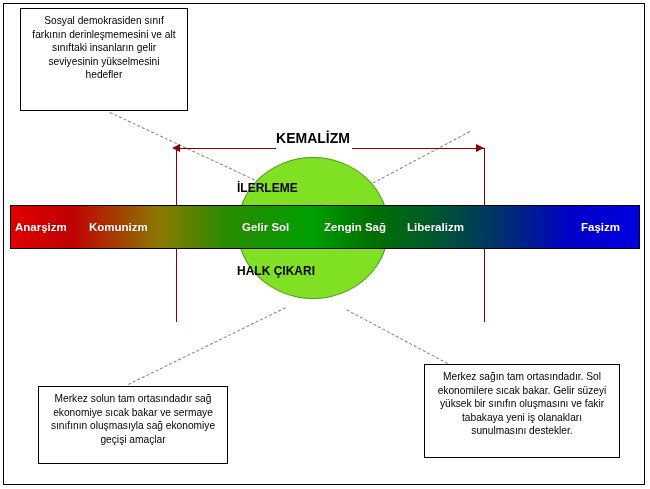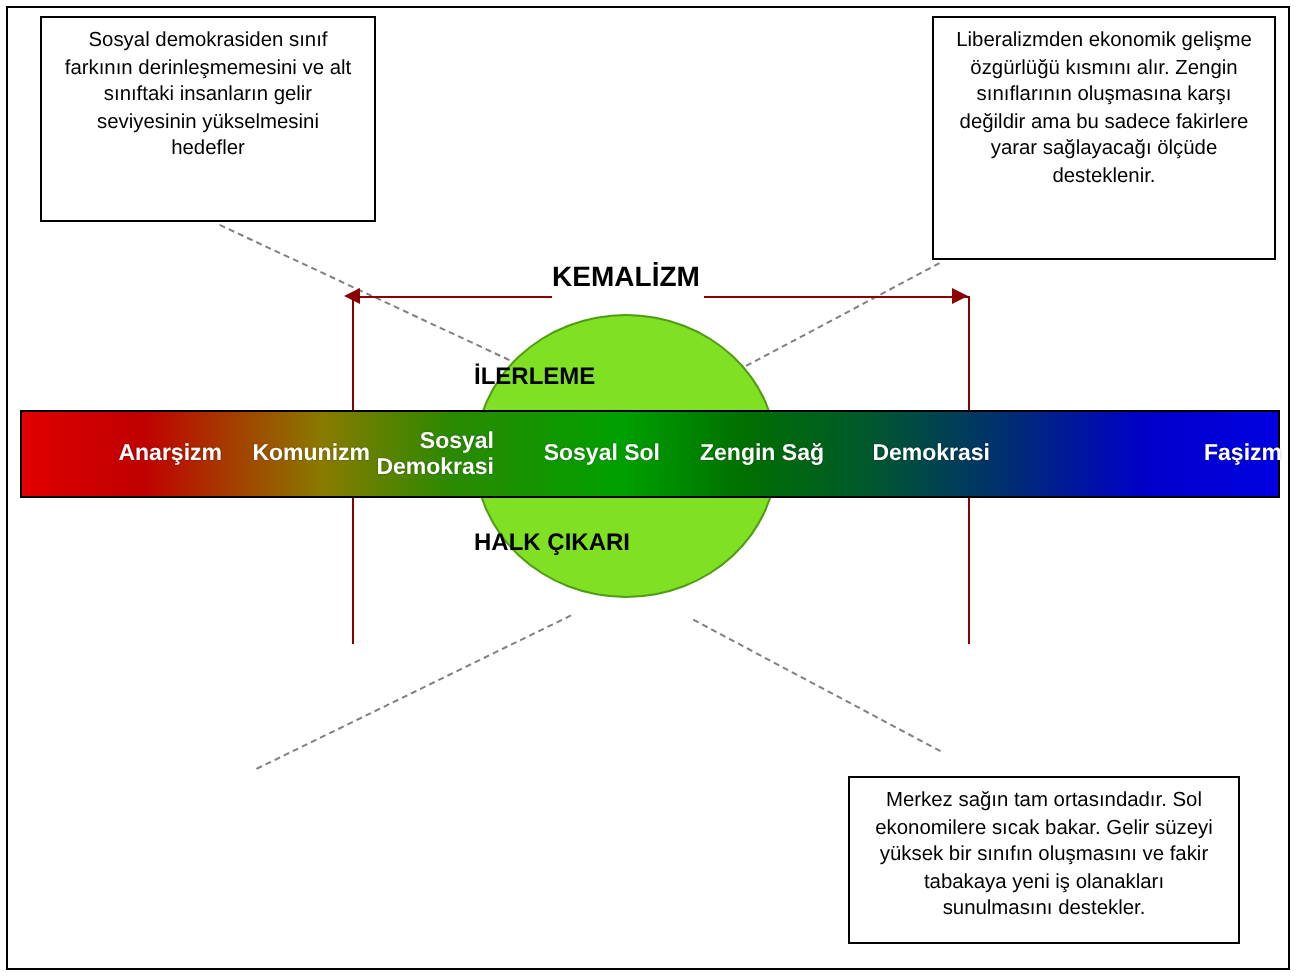--- a/index.html
+++ b/index.html
@@ -44,21 +44,21 @@
       #005a2a 420px,
       #00306e 490px,
       #0000c8 560px,
       #0000e0 628px);
   }
   .seg-label {
     position: absolute;
     color: #ffffff;
     font-size: 11.5px;
     font-weight: bold;
-    text-align: right;
+    text-align: left;
     white-space: nowrap;
     letter-spacing: 0px;
     text-shadow: 0 0 1px rgba(0,0,0,0.35);
   }
   .seg-label.two-line {
     line-height: 13px;
   }
 
   
   .circle {
@@ -144,21 +144,21 @@
     box-sizing: border-box;
     padding: 5px 10px;
     font-size: 10.2px;
     line-height: 13.5px;
     color: #000000;
     text-align: center;
   }
   .callout.tl { left: 20px;  top: 8px;   width: 168px; height: 103px; }
   .callout.tr { left: 466px; top: 8px;   width: 172px; height: 122px; }
   .callout.bl { left: 38px;  top: 386px; width: 190px; height: 78px; }
-  .callout.br { left: 424px; top: 388px; width: 196px; height: 84px; }
+  .callout.br { left: 424px; top: 364px; width: 196px; height: 94px; }
 </style>
 </head>
 <body>
 
 <div id="stage">
 
   <div class="frame"></div>
 
   <div class="dash" style="left:110px; top:112px; width:170px; transform: rotate(25deg);"></div>
   <div class="dash" style="left:470px; top:132px; width:140px; transform: rotate(152deg);"></div>
@@ -177,35 +177,31 @@
   <div class="circle-top-label">İLERLEME</div>
   <div class="circle-bottom-label">HALK ÇIKARI</div>
 
   <div class="spectrum">
     <div class="seg-label" style="left:4px; top:15px; width:96px;">
       <span>Anarşizm</span>
     </div>
     <div class="seg-label" style="left:78px; top:15px; width:96px;">
       <span>Komunizm</span>
     </div>
-    <div class="seg-label two-line" style="left:152px; top:9px; width:84px;">
-      <div>Sosyal</div>
-      <div>Demokrasi</div>
-    </div>
     <div class="seg-label" style="left:231px; top:15px; width:88px;">
-      <span>Sosyal Sol</span>
+      <span>Gelir Sol</span>
     </div>
     <div class="seg-label" style="left:313px; top:15px; width:88px;">
       <span>Zengin Sağ</span>
     </div>
     <div class="seg-label" style="left:396px; top:15px; width:88px;">
-      <span>Demokrasi</span>
+      <span>Liberalizm</span>
     </div>
     <div class="seg-label" style="left:570px; top:15px; width:60px;">
       <span>Faşizm</span>
     </div>
   </div>
 
   <div class="callout tl">Sosyal demokrasiden sınıf farkının derinleşmemesini ve alt sınıftaki insanların gelir seviyesinin yükselmesini hedefler</div>
-  <div class="callout tr">Liberalizmden ekonomik gelişme özgürlüğü kısmını alır. Zengin sınıflarının oluşmasına karşı değildir ama bu sadece fakirlere yarar sağlayacağı ölçüde desteklenir.</div>
+  <div class="callout bl">Merkez solun tam ortasındadır sağ ekonomiye sıcak bakar ve sermaye sınıfının oluşmasıyla sağ ekonomiye geçişi amaçlar</div>
   <div class="callout br">Merkez sağın tam ortasındadır. Sol ekonomilere sıcak bakar. Gelir süzeyi yüksek bir sınıfın oluşmasını ve fakir tabakaya yeni iş olanakları sunulmasını destekler.</div>
 
 </div>
 
 </body></html>

